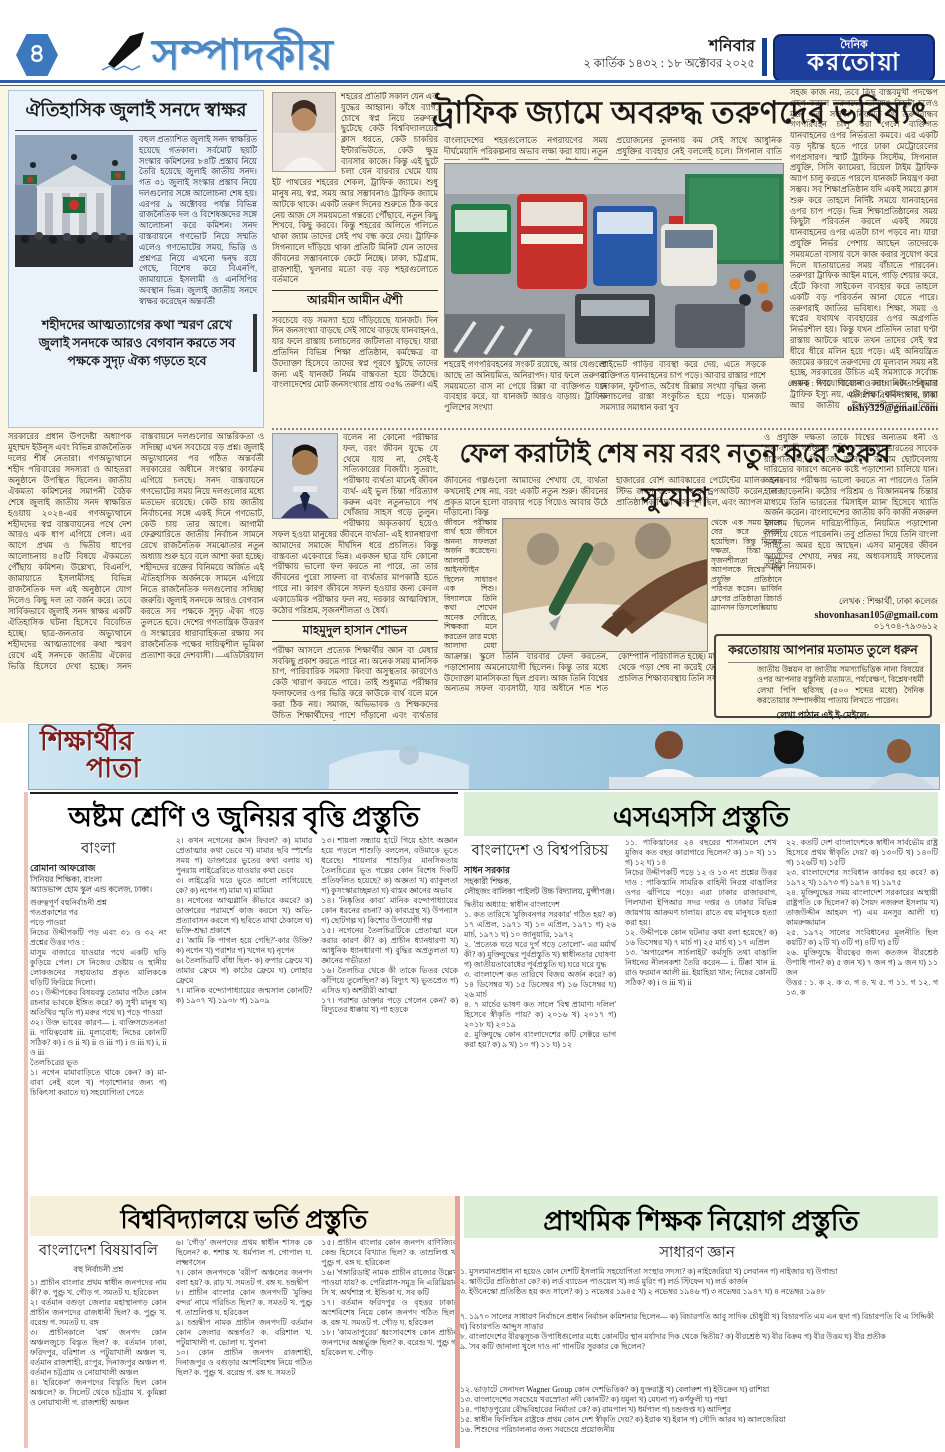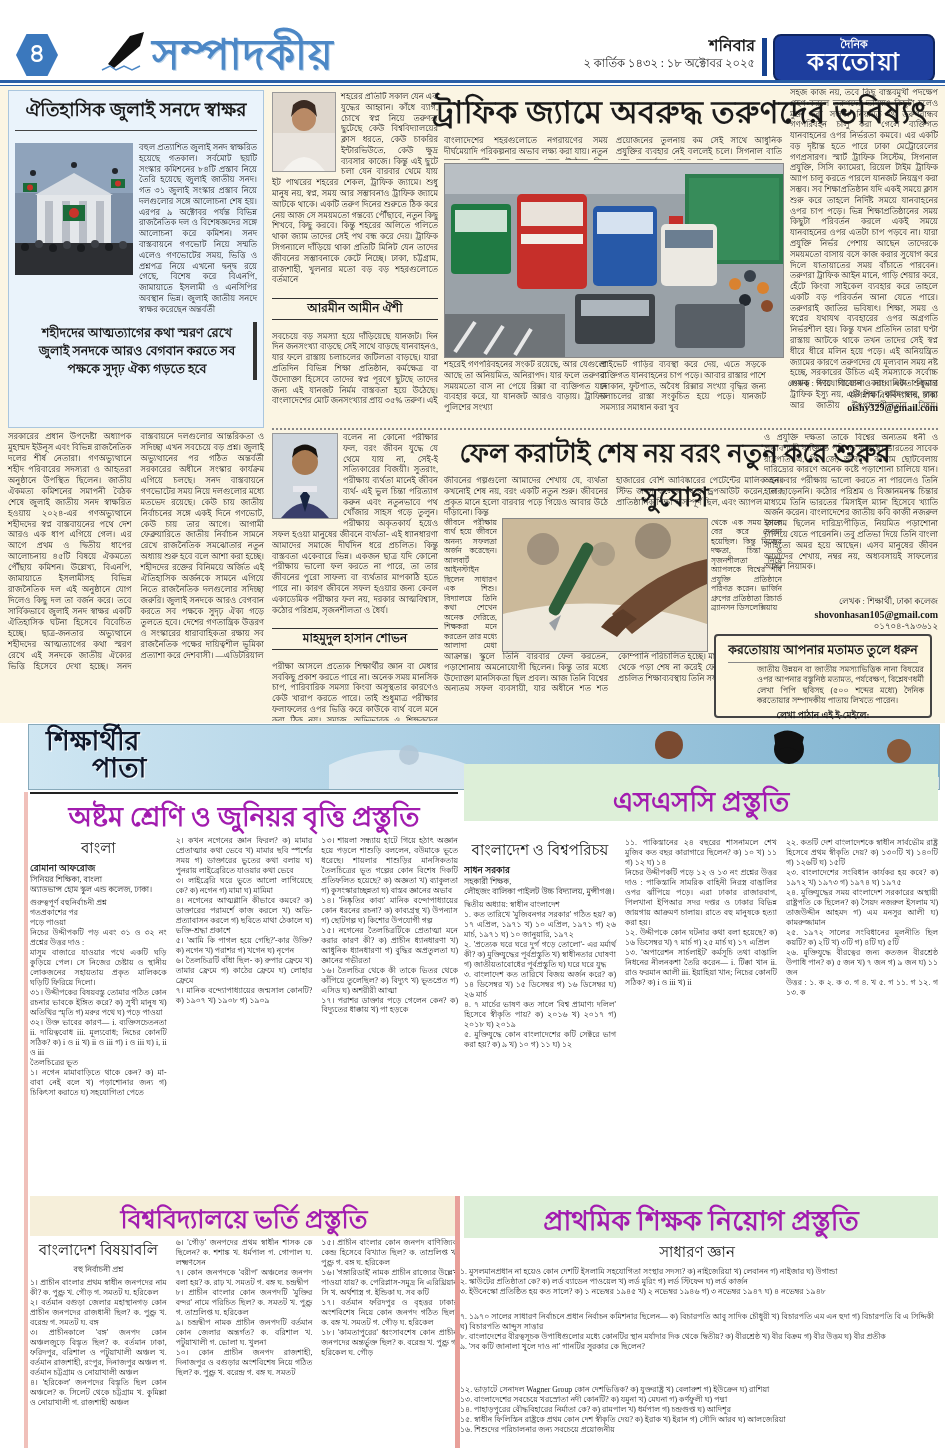--- a/index.html
+++ b/index.html
@@ -23,32 +23,32 @@
   #logo{right:10px;top:34px;width:158px;height:44px;background:#1e3e9e;border:2px solid #10255f;
         border-radius:8px;color:#fff;text-align:center;line-height:1;}
   #logo .s{font-size:11px;font-weight:bold;display:block;margin-top:3px;}
   #logo .b{font-size:24px;font-weight:bold;display:block;letter-spacing:2px;}
   #rule1{left:0;top:80px;width:945px;height:3px;background:#2a5fa7;}
   #rule2{left:0;top:85px;width:945px;height:1px;background:#2a5fa7;}
   
   #edbg{left:0;top:86px;width:945px;height:637px;background:#fbf5e3;}
   
   #julybox{left:8px;top:90px;width:256px;height:338px;background:#eaf3fb;border:1px solid #aac6de;padding:5px 6px;box-sizing:border-box;}
-  #julyhead{font-size:18.5px;font-weight:bold;border-bottom:1px solid #444;padding-bottom:3px;margin-bottom:12px;text-align:center;}
+  #julyhead{font-size:18.5px;font-weight:bold;border-bottom:1px solid #444;padding-bottom:3px;margin-bottom:4px;text-align:center;}
   #julyrow{display:flex;gap:6px;}
   #julyimg{width:118px;height:132px;flex:none;}
   #julyintro{font-size:8.3px;line-height:1.3;}
   #julyquote{margin-top:6px;font-size:12.5px;font-weight:bold;text-align:center;line-height:1.45;
              border-right:4px solid #333;padding:2px 8px 2px 14px;}
   #julybody{left:8px;top:432px;width:256px;height:290px;column-count:2;column-gap:9px;
             font-size:8.3px;line-height:1.32;}
   
   #thead{left:418px;top:88px;width:524px;font-size:31px;font-weight:bold;text-align:center;letter-spacing:0.5px;}
   .namestrip{border-top:1.5px solid #333;border-bottom:1.5px solid #333;text-align:center;
-             font-weight:bold;font-size:12px;padding:2px 0;margin:12px 0;}
+             font-weight:bold;font-size:12px;padding:2px 0;margin:4px 0;}
   #tcol1{left:272px;top:92px;width:166px;height:336px;font-size:8.3px;line-height:1.3;}
   #tportrait{float:left;width:62px;height:78px;margin:0 5px 2px 0;border:1px solid #999;}
   #tintro1{left:444px;top:136px;width:164px;height:24px;font-size:8.3px;line-height:1.3;overflow:hidden;}
   #tintro2{left:616px;top:136px;width:166px;height:24px;font-size:8.3px;line-height:1.3;overflow:hidden;}
   #tphoto{left:444px;top:163px;width:338px;height:193px;border:1px solid #888;}
   #tbelow1{left:444px;top:360px;width:163px;height:64px;font-size:8.3px;line-height:1.3;overflow:hidden;}
   #tbelow2{left:600px;top:360px;width:166px;height:64px;font-size:8.3px;line-height:1.3;overflow:hidden;}
   #tright{left:790px;top:88px;width:148px;height:320px;font-size:8.3px;line-height:1.3;overflow:hidden;}
   .authnote{text-align:right;font-size:8.6px;line-height:1.35;}
   .authnote .em{font-size:10px;font-weight:bold;}
@@ -67,26 +67,26 @@
   #fauth{left:700px;top:596px;width:238px;}
   
   #opbox{left:714px;top:634px;width:218px;height:84px;border:2px solid #444;border-radius:4px;
          background:#fdf6e0;padding:4px 6px;box-sizing:border-box;text-align:center;}
   #opbox .t{font-size:12.5px;font-weight:bold;border-bottom:1px solid #888;display:inline-block;padding-bottom:1px;}
   #opbox .b{font-size:8px;line-height:1.3;text-align:justify;margin-top:2px;margin-left:35px;}
   #opbox .c{font-size:9px;font-weight:bold;margin-top:1px;}
   #opbox .e{font-size:10.5px;font-weight:bold;color:#8b2b20;}
   
   #banner{left:28px;top:724px;width:910px;height:64px;border:1px solid #8ab;overflow:hidden;}
-  #bannertext{left:40px;top:728px;color:#0f172a;font-weight:bold;font-size:27px;line-height:1.0;
-              text-shadow:1px 1px 0 #fff;margin-left:6px;}
+  #bannertext{left:40px;top:728px;color:#7f1d1d;font-weight:bold;font-size:27px;line-height:1.0;
+              text-shadow:1px 1px 0 #fff;}
   #bannertext .l2{margin-left:46px;}
-  .sec-title{font-weight:bold;text-align:center;color:#a21caf;}
+  .sec-title{font-weight:bold;text-align:center;color:#000000;}
   #sec1title{left:30px;top:792px;width:428px;font-size:27px;border-top:2px solid #222;padding-top:2px;}
-  #sec2title{left:464px;top:764px;width:474px;height:40px;font-size:27px;background:#ddefd8;padding-top:17px;}
+  #sec2title{left:464px;top:792px;width:474px;height:40px;font-size:27px;background:#ddefd8;padding-top:4px;}
   #sec3title{left:30px;top:1196px;width:428px;height:36px;font-size:25px;background:#f6efda;padding-top:4px;}
   #sec4title{left:464px;top:1196px;width:474px;height:38px;font-size:27px;background:#ddefd8;padding-top:4px;}
   .subj{font-size:15px;font-weight:normal;text-align:center;margin-bottom:2px;}
   .auth{font-size:8px;line-height:1.3;margin-bottom:3px;}
   .auth .n{font-weight:bold;font-size:9px;}
   .qtext{font-size:7.8px;line-height:1.28;}
   .seccols{display:flex;gap:9px;}
   .seccol{flex:1;min-width:0;}
   #sec1cols{left:30px;top:836px;width:428px;height:356px;}
   #sec2cols{left:464px;top:838px;width:474px;height:354px;}

